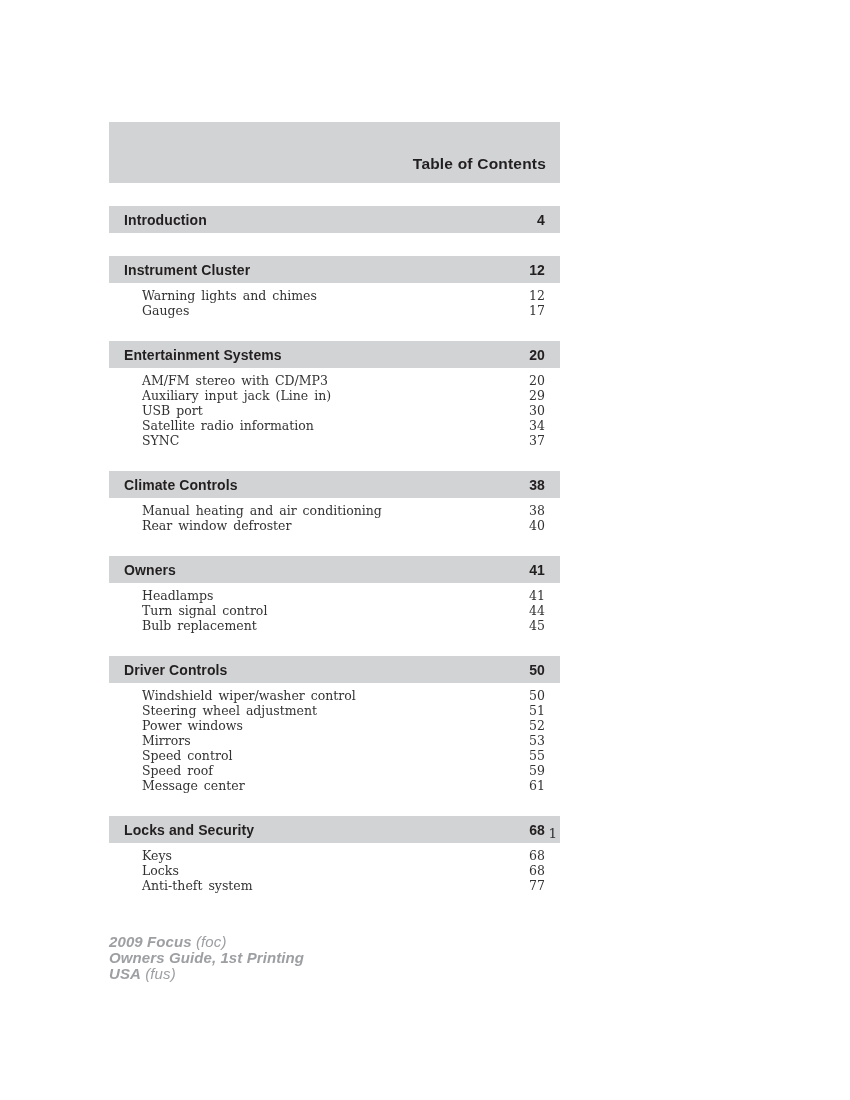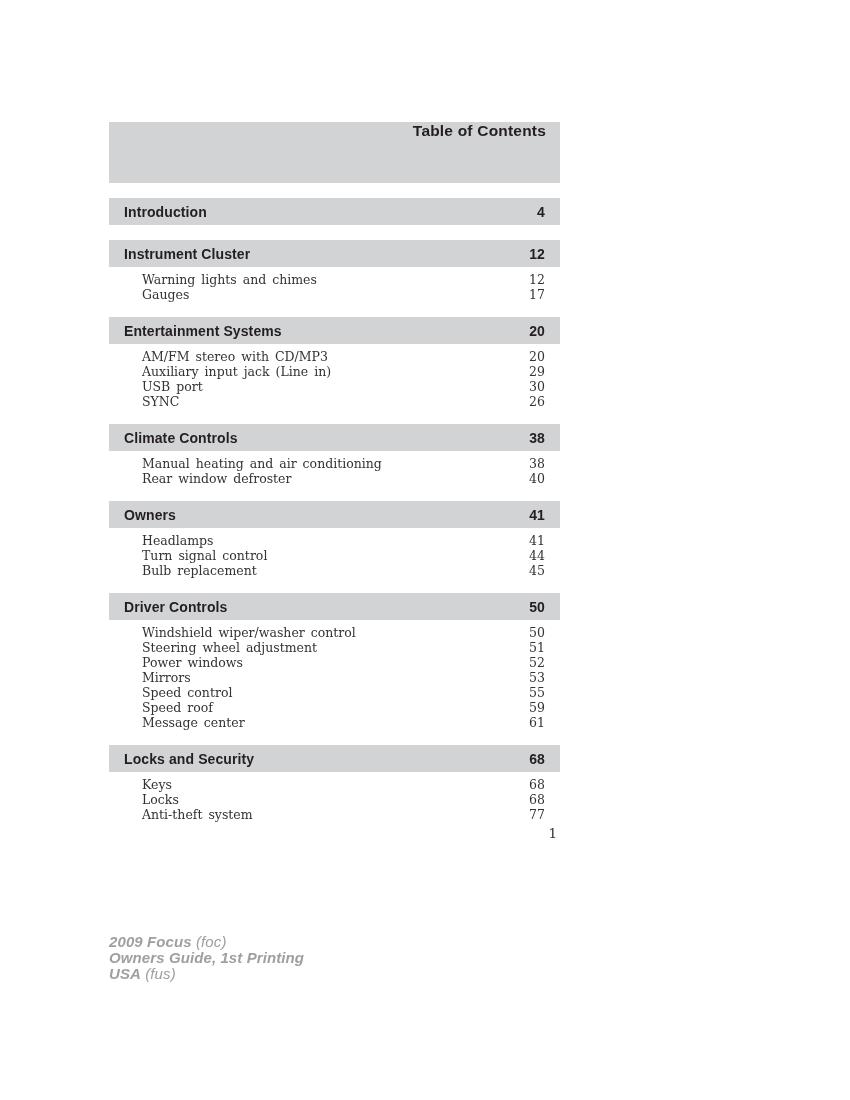--- a/index.html
+++ b/index.html
@@ -18,33 +18,34 @@
   .toc {
     position: absolute;
     left: 109px;
     top: 122px;
     width: 451px;
   }
   .toc-header {
     height: 61px;
     background: #d1d3d4;
     display: flex;
+    align-items: flex-end;
     justify-content: flex-end;
     box-sizing: border-box;
     padding: 0 14px 10px 0;
   }
   .toc-title {
     font-size: 15.5px;
     font-weight: bold;
     color: #231f20;
     letter-spacing: 0.2px;
   }
   .section-bar {
     height: 27px;
-    margin-top: 15px;
+    margin-top: 23px;
     background: #d1d3d4;
     display: flex;
     align-items: center;
     justify-content: space-between;
     box-sizing: border-box;
     padding: 0 15px;
     font-size: 14px;
     font-weight: bold;
     color: #231f20;
     letter-spacing: 0.1px;
@@ -141,24 +142,28 @@
   <div class="toc-item">
     <span class="item-label">Auxiliary input jack (Line in)</span>
     <span class="item-page">29</span>
   </div>
 
   <div class="toc-item">
     <span class="item-label">USB port</span>
     <span class="item-page">30</span>
   </div>
 
+  <div class="toc-item">
+    <span class="item-label">Satellite radio information</span>
+    <span class="item-page">34</span>
+  </div>
 
   <div class="toc-item">
     <span class="item-label">SYNC</span>
-    <span class="item-page">26</span>
+    <span class="item-page">37</span>
   </div>
 </div>
   </section>
 
   <section>
     <div class="section-bar">
       <span class="section-title">Climate Controls</span>
       <span class="section-page">38</span>
     </div>
     <div class="section-items">

